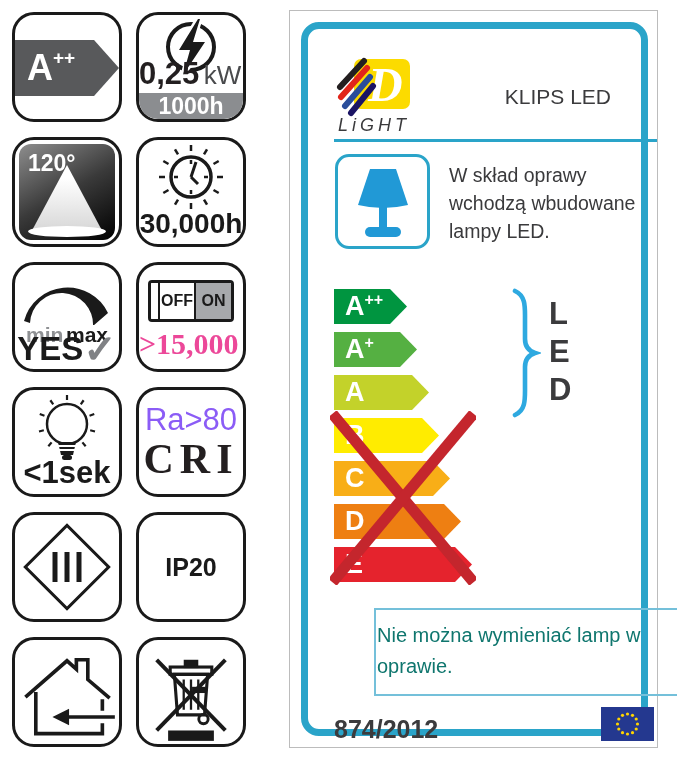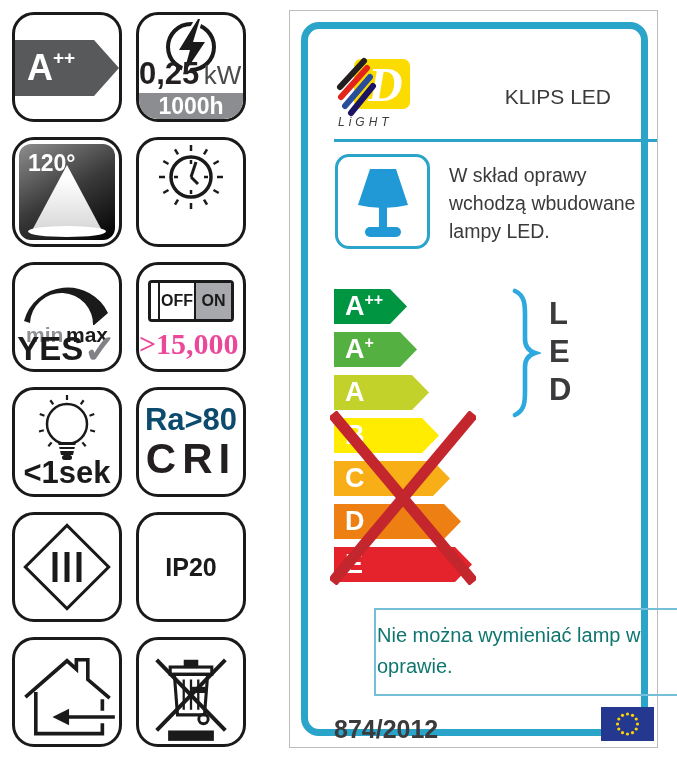--- a/index.html
+++ b/index.html
@@ -60,41 +60,41 @@
   .cycles-txt{position:absolute;bottom:8px;left:0;right:0;
               font-size:30px;font-weight:bold;color:#ec4899;font-family:Liberation Serif, serif;}
 
   .bulb-svg{position:absolute;left:50%;top:1px;transform:translateX(-50%);}
   .pct-txt{position:absolute;top:27px;left:0;right:0;text-align:center;
            font-size:19px;font-weight:bold;color:#1a1a1a;}
   .sek-txt{position:absolute;bottom:3px;left:0;right:0;text-align:center;
            font-size:31px;font-weight:bold;color:#1a1a1a;}
 
   .cri-wrap{position:absolute;inset:0;display:flex;flex-direction:column;align-items:center;justify-content:center;gap:0px;}
-  .ra-txt{font-size:31px;font-weight:bold;color:#0c4a6e;line-height:1.1;}
-  .cri-txt{font-size:42px;font-weight:bold;color:#231f20;letter-spacing:6px;line-height:1.05;margin-left:0;}
+  .ra-txt{font-size:31px;font-weight:normal;color:#8b5cf6;line-height:1.1;}
+  .cri-txt{font-size:42px;font-weight:bold;color:#231f20;letter-spacing:6px;line-height:1.05;margin-left:0;font-family:Liberation Serif, serif;}
 
   .diamond{position:absolute;left:50%;top:50%;width:62px;height:62px;border:3.5px solid #1a1a1a;
            transform:translate(-50%,-50%) rotate(45deg);box-sizing:border-box;}
   .bars{position:absolute;left:50%;top:50%;transform:translate(-50%,-50%);display:flex;gap:7px;}
   .bars div{width:5px;height:30px;background:#1a1a1a;}
 
   .ip-wrap{position:absolute;inset:0;display:flex;align-items:center;justify-content:center;
            font-size:25px;font-weight:bold;color:#1a1a1a;}
 
   .full-svg{position:absolute;inset:0;}
 
   
   .panel{position:absolute;left:289px;top:10px;width:369px;height:738px;
          border:1px solid #bcbcbc;box-sizing:border-box;background:#fff;}
   .frame{position:absolute;left:11px;top:11px;width:347px;height:714px;
          border:7px solid #2aa4c9;border-radius:18px;box-sizing:border-box;background:#fff;}
 
   .logo{position:absolute;left:24px;top:24px;width:90px;height:78px;}
-  .brand-txt{position:absolute;left:30px;top:86px;font-style:italic;font-size:12px;
+  .brand-txt{position:absolute;left:30px;top:86px;font-style:italic;font-size:18px;
              letter-spacing:4px;color:#3b3b3d;}
   .product-txt{position:absolute;right:30px;top:56px;font-size:21px;color:#3b3b3d;}
 
   .divider{position:absolute;left:26px;top:110px;width:323px;height:3px;background:#2aa4c9;}
 
   .lamp-box{position:absolute;left:27px;top:125px;width:95px;height:95px;border:3.5px solid #2aa4c9;
             border-radius:14px;box-sizing:border-box;display:flex;align-items:center;justify-content:center;}
   .included-txt{position:absolute;left:141px;top:132px;width:214px;font-size:19.5px;
                 line-height:28px;color:#3a3a3c;}
 
@@ -168,20 +168,21 @@
           <line x1="42" y1="4" x2="42" y2="10" transform="rotate(150 42 36)"></line>
           <line x1="42" y1="4" x2="42" y2="10" transform="rotate(180 42 36)"></line>
           <line x1="42" y1="4" x2="42" y2="10" transform="rotate(210 42 36)"></line>
           <line x1="42" y1="4" x2="42" y2="10" transform="rotate(240 42 36)"></line>
           <line x1="42" y1="4" x2="42" y2="10" transform="rotate(270 42 36)"></line>
           <line x1="42" y1="4" x2="42" y2="10" transform="rotate(300 42 36)"></line>
           <line x1="42" y1="4" x2="42" y2="10" transform="rotate(330 42 36)"></line>
         </g>
       </g>
     </svg>
+    <div class="hours-txt">30,000h</div>
   </div>
 
   <div class="tile t5">
     <svg class="arc-svg" width="100" height="56" viewBox="0 0 100 56">
       <path d="M7,52 A45,45 0 0 1 91,44 L76,57 A29,29 0 0 0 13,54 Z" fill="#1a1a1a"></path>
     </svg>
     <div class="minmax">
       <span class="min-l">min</span>
       <span class="max-l">max</span>
     </div>

